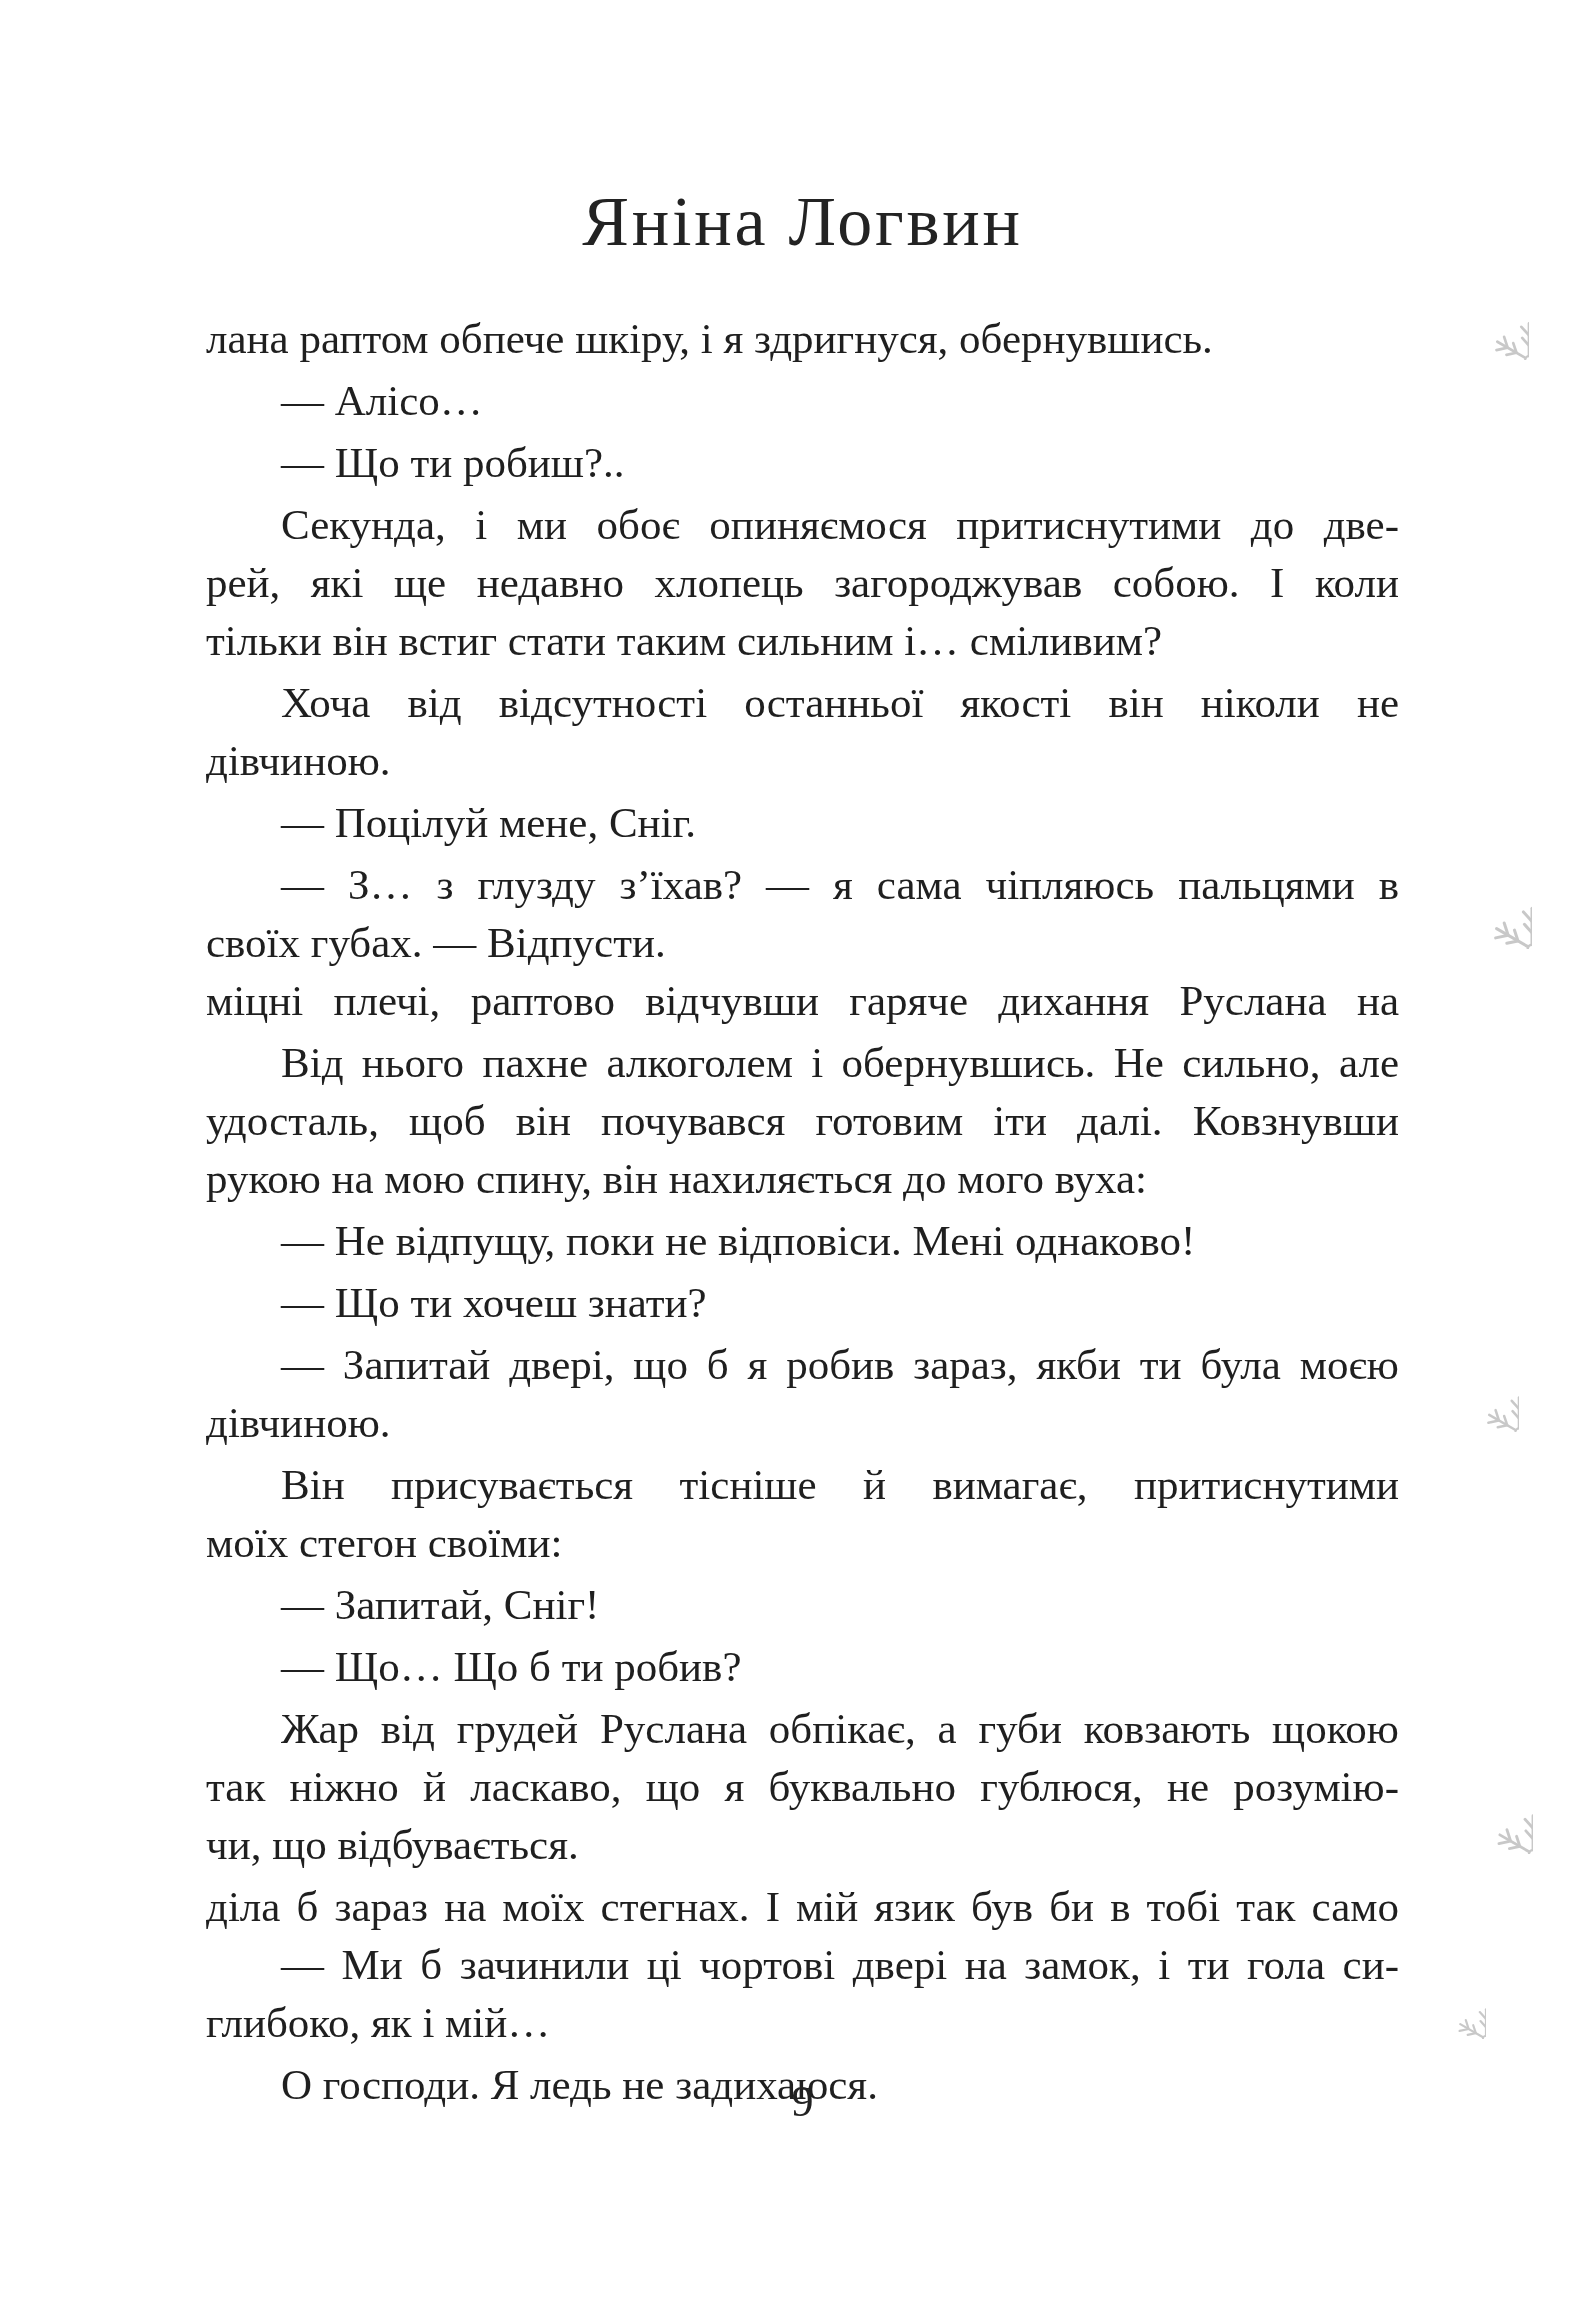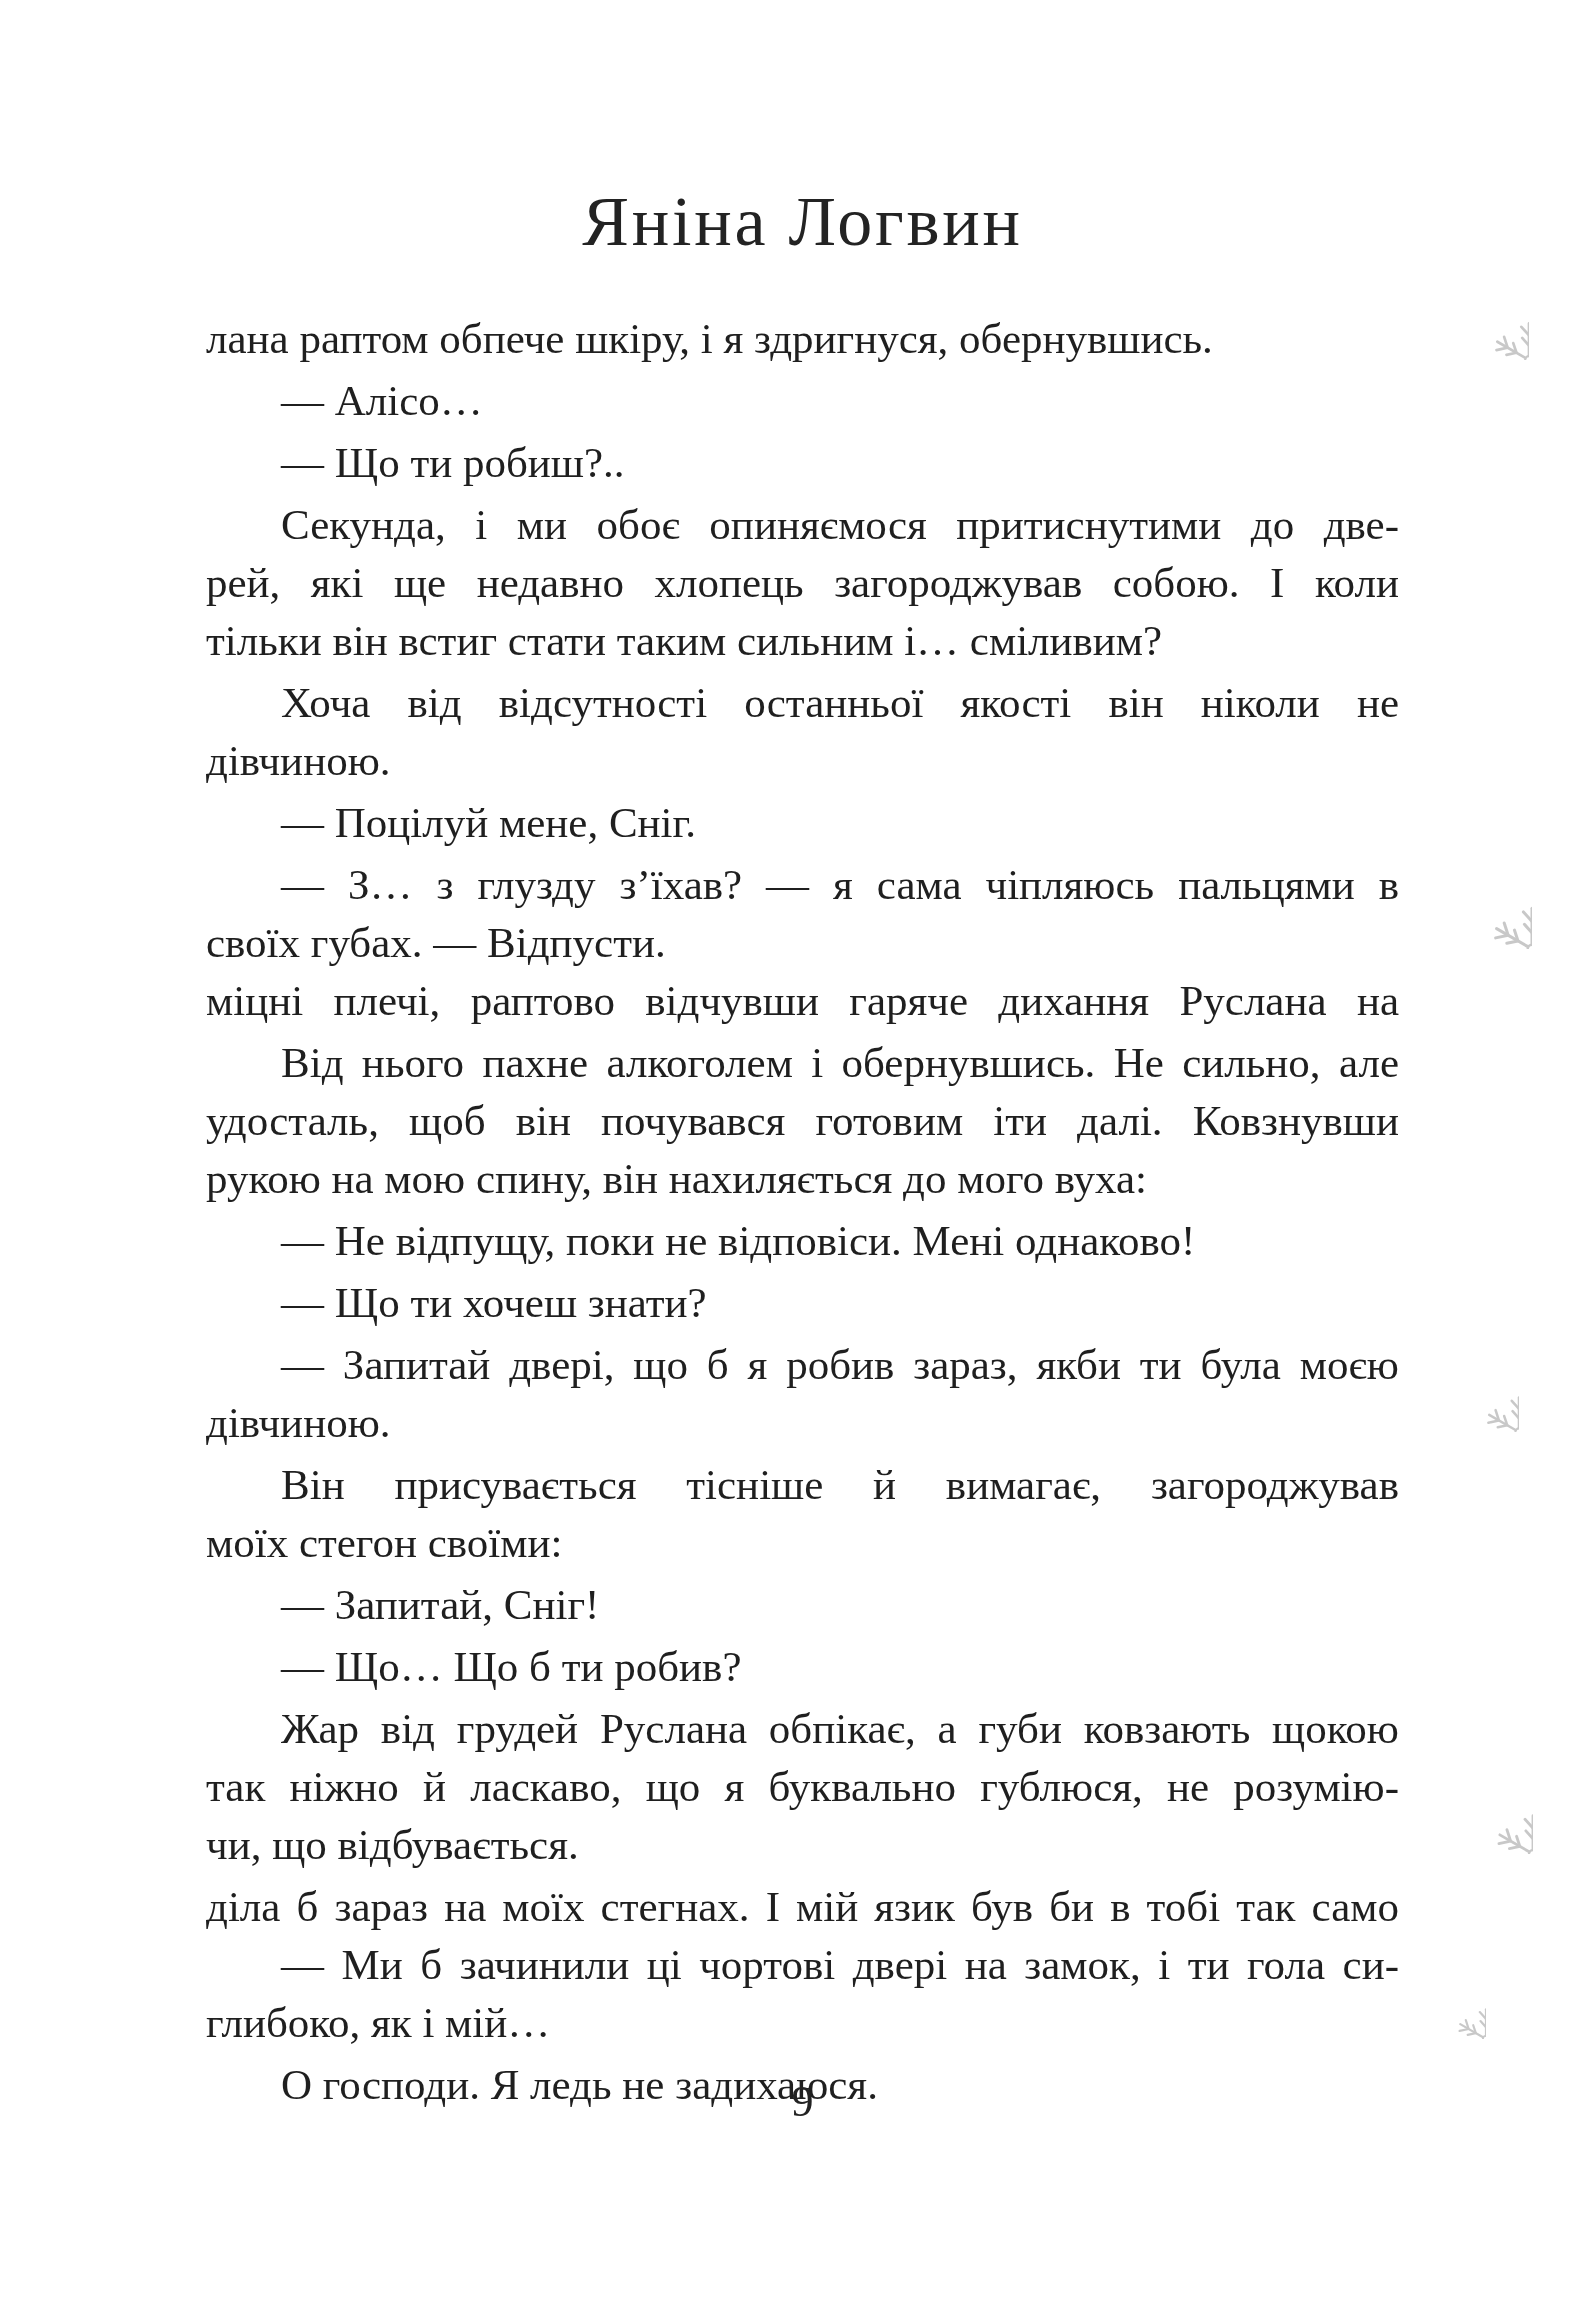--- a/index.html
+++ b/index.html
@@ -126,21 +126,21 @@
         <div class="line first">— Не відпущу, поки не відповіси. Мені однаково!</div>
       </div>
       <div class="para">
         <div class="line first">— Що ти хочеш знати?</div>
       </div>
       <div class="para">
         <div class="line just first">— Запитай двері, що б я робив зараз, якби ти була моєю</div>
         <div class="line">дівчиною.</div>
       </div>
       <div class="para">
-        <div class="line just first">Він присувається тісніше й вимагає, загороджував</div>
+        <div class="line just first">Він присувається тісніше й вимагає, притиснутими</div>
         <div class="line">моїх стегон своїми:</div>
       </div>
       <div class="para">
         <div class="line first">— Запитай, Сніг!</div>
       </div>
       <div class="para">
         <div class="line first">— Що… Що б ти робив?</div>
       </div>
       <div class="para">
         <div class="line just first">Жар від грудей Руслана обпікає, а губи ковзають щокою</div>

